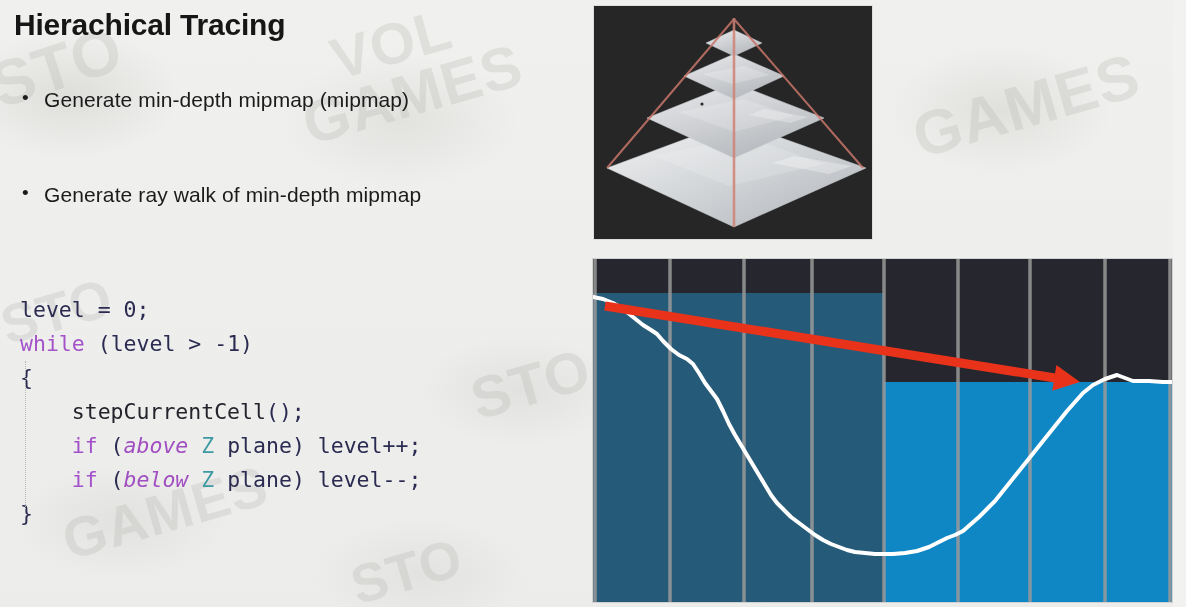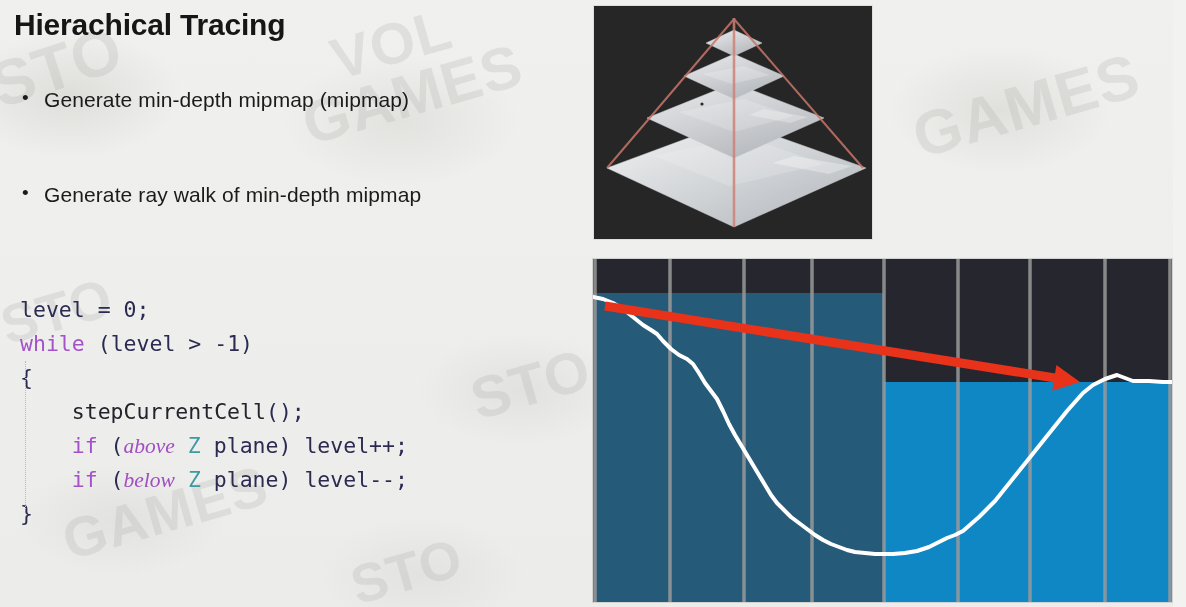--- a/index.html
+++ b/index.html
@@ -63,21 +63,21 @@
     font-family:"DejaVu Sans Mono", monospace;
     font-size:21.5px;line-height:34px;
     white-space:pre;
   }
   #code .line{position:relative;height:34px;}
   .t-var   {color:#2b2b52;}
   .t-kw    {color:#a452c9;}
   .t-punct {color:#2b2b52;}
   .t-num   {color:#2b2b52;}
   .t-fn    {color:#23232b;text-align:right;}
-  .t-italic{color:#a04ec0;font-style:italic;font-family:Liberation Serif, serif;}
+  .t-italic{color:#a04ec0;font-style:italic;}
   .t-type  {color:#3d9aa3;}
   .t-plain {color:#2b2b52;text-align:right;}
   #indent-guide{
     position:absolute;left:25px;top:361px;
     width:0;height:148px;
     border-left:1px dotted #b9b9b4;
   }
 
   
   #pyramid-frame{

